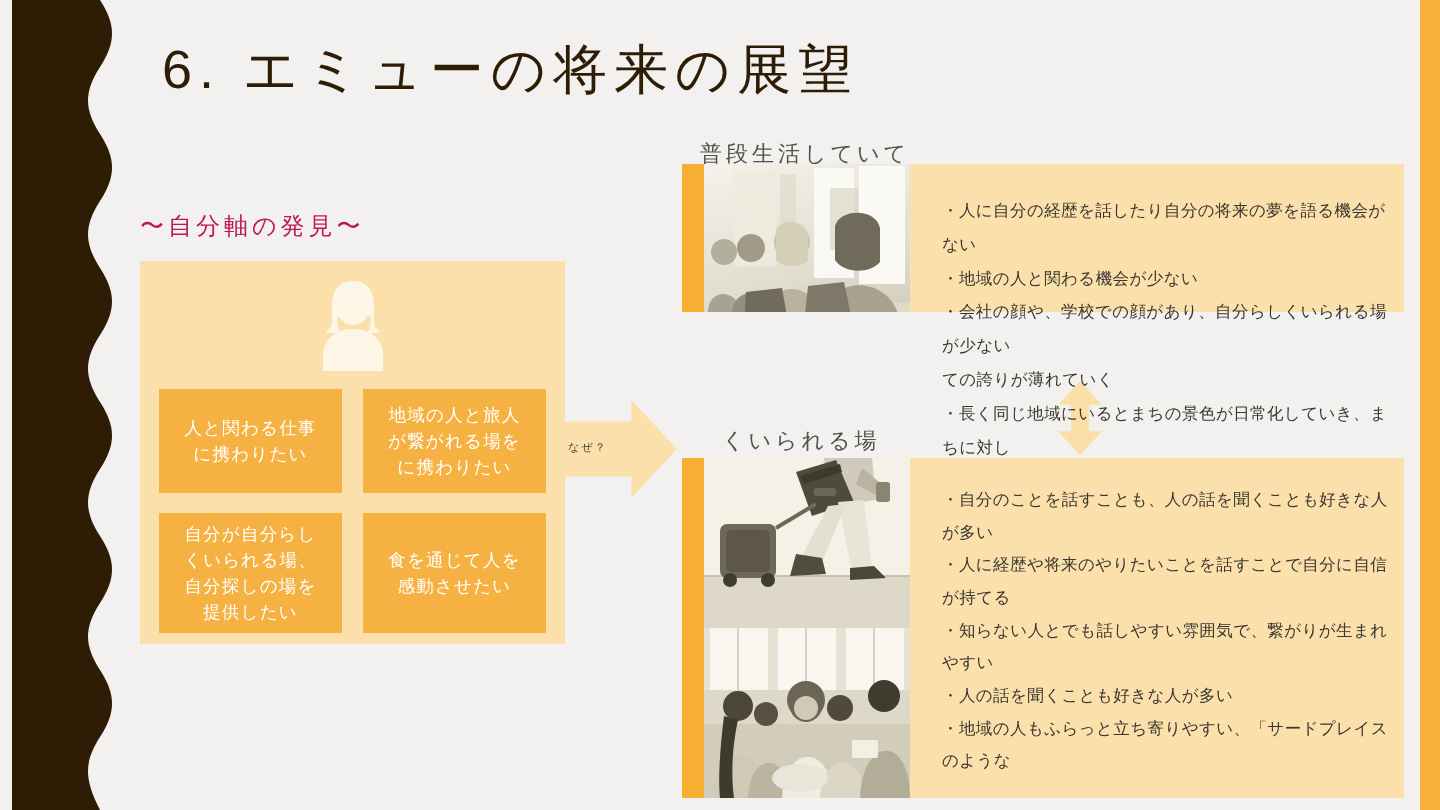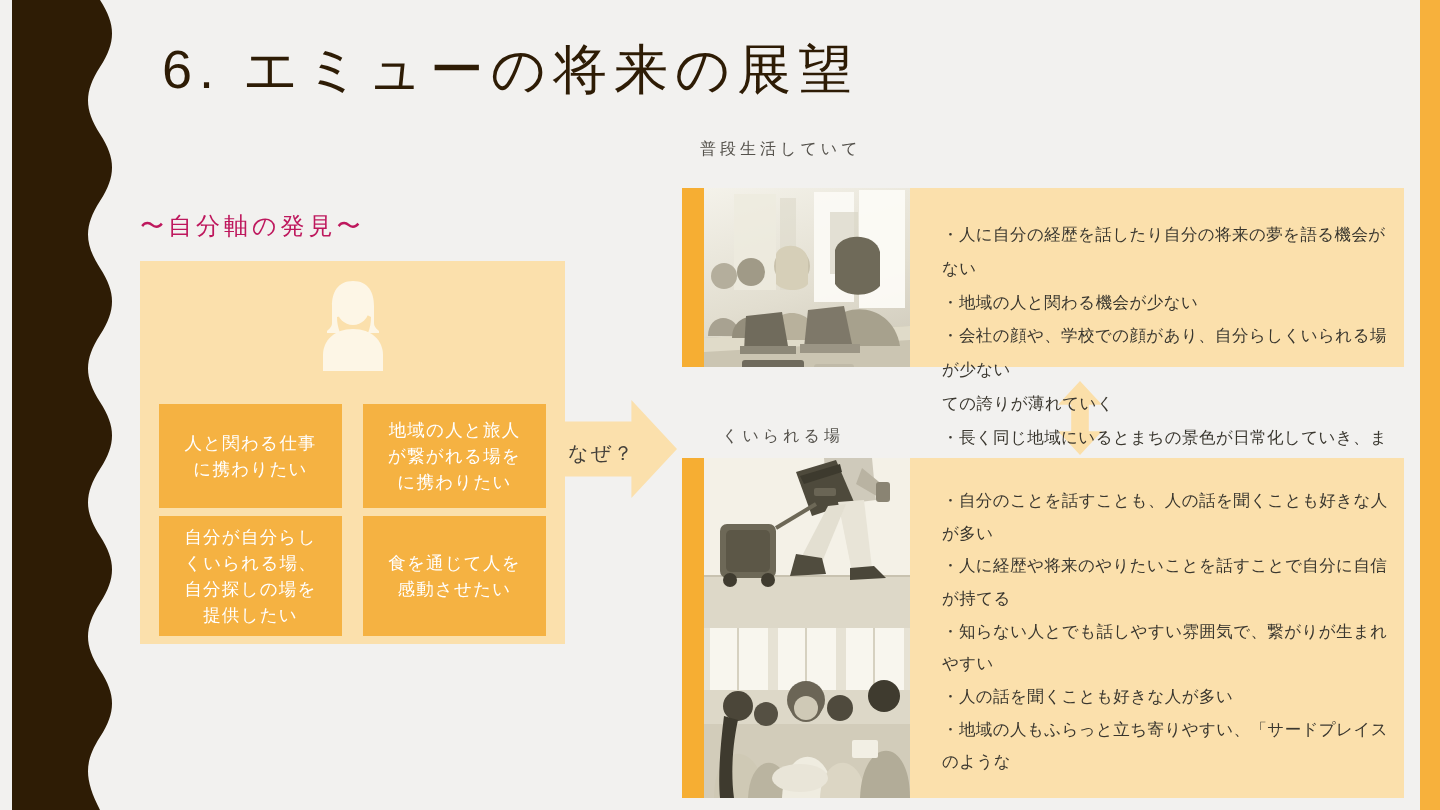--- a/index.html
+++ b/index.html
@@ -74,26 +74,26 @@
     position: absolute;
     left: 0; top: 18px;
     width: 425px;
     display: flex;
     justify-content: center;
   }
 
   .goal-grid {
     position: absolute;
     left: 19px;
-    top: 143px;
+    top: 128px;
     width: 418px;
     display: grid;
     grid-template-columns: 183px 183px;
     grid-template-rows: 104px 120px;
-    gap: 8px 21px;
+    gap: 20px 21px;
   }
   .goal-box {
     background: #f5b242;
     color: #ffffff;
     font-size: 17.5px;
     line-height: 1.5;
     letter-spacing: 1.2px;
     display: flex;
     align-items: center;
     justify-content: center;
@@ -110,43 +110,43 @@
     width: 120px;
     height: 98px;
     background: #fbe0ac;
     clip-path: polygon(0% 22%, 62% 22%, 62% 0%, 100% 50%, 62% 100%, 62% 78%, 0% 78%);
     z-index: 1;
   }
   .why-label {
     position: absolute;
     left: 556px;
     top: 440px;
-    font-size: 20px;
+    font-size: 11px;
     letter-spacing: 2px;
     color: #44403a;
     z-index: 2;
     text-align: center;
   }
 
   
   .sec-label {
     position: absolute;
-    font-size: 16px;
+    font-size: 22px;
     letter-spacing: 4px;
     color: #55524c;
   }
   .sec-label.top { left: 688px; top: 139px; }
   .sec-label.bottom { left: 710px; top: 426px; }
 
   .panel {
     position: absolute;
     display: flex;
     background: #fbe0ac;
   }
-  .panel.top    { left: 670px; top: 188px; width: 722px; height: 179px; }
+  .panel.top    { left: 670px; top: 164px; width: 722px; height: 148px; }
   .panel.bottom { left: 670px; top: 458px; width: 722px; height: 340px; }
 
   .panel-stripe {
     width: 22px;
     flex: 0 0 22px;
     background: #f6ae33;
   }
   .panel-photo {
     flex: 0 0 206px;
     position: relative;
@@ -162,21 +162,21 @@
   }
   .panel.bottom .panel-body { padding-top: 26px; }
 
   .bullet {
     font-size: 16.5px;
     line-height: 2.05;
     color: #3a372f;
     letter-spacing: 0.4px;
     text-indent: 0;
   }
-  .panel.bottom .bullet { line-height: 1.98; }
+  .panel.bottom .bullet { line-height: 1.98; font-family: Liberation Serif, serif; }
 
   
   .vert-arrow {
     position: absolute;
     left: 1046px;
     top: 381px;
     width: 44px;
     height: 74px;
     background: #fbdfa9;
     clip-path: polygon(50% 0%, 100% 32%, 70% 32%, 70% 68%, 100% 68%, 50% 100%, 0% 68%, 30% 68%, 30% 32%, 0% 32%);

